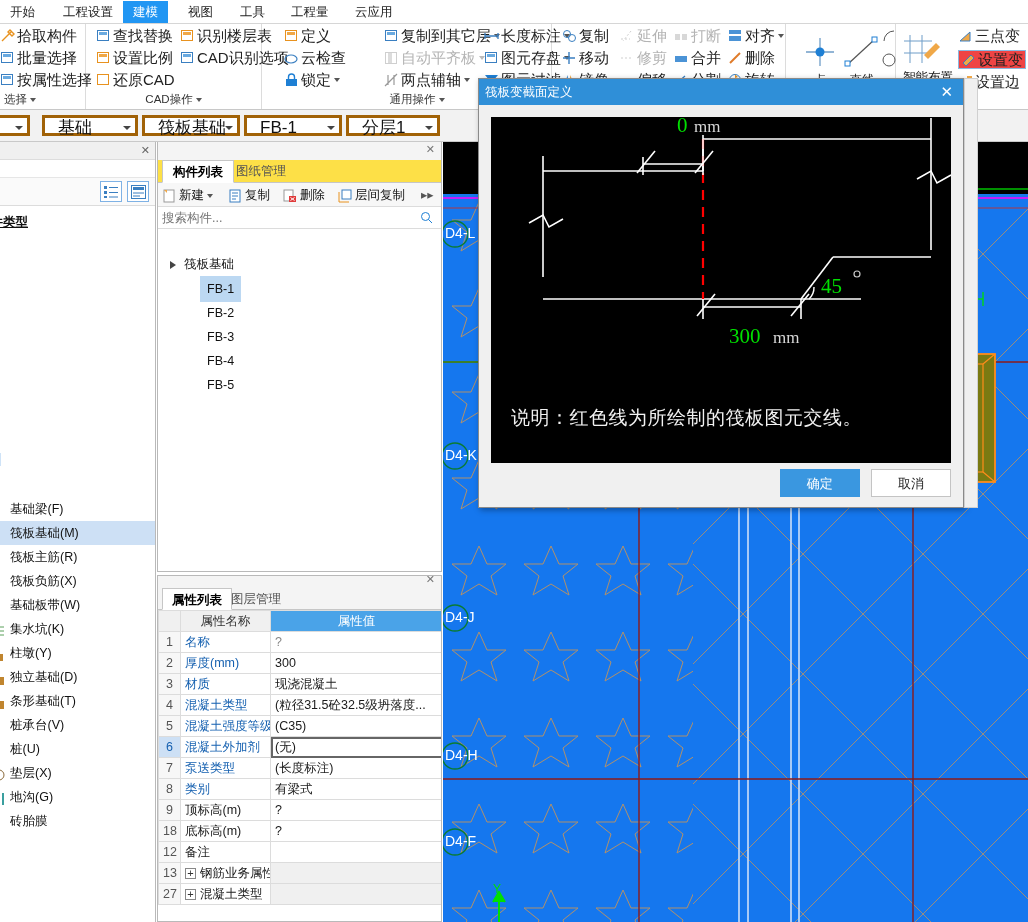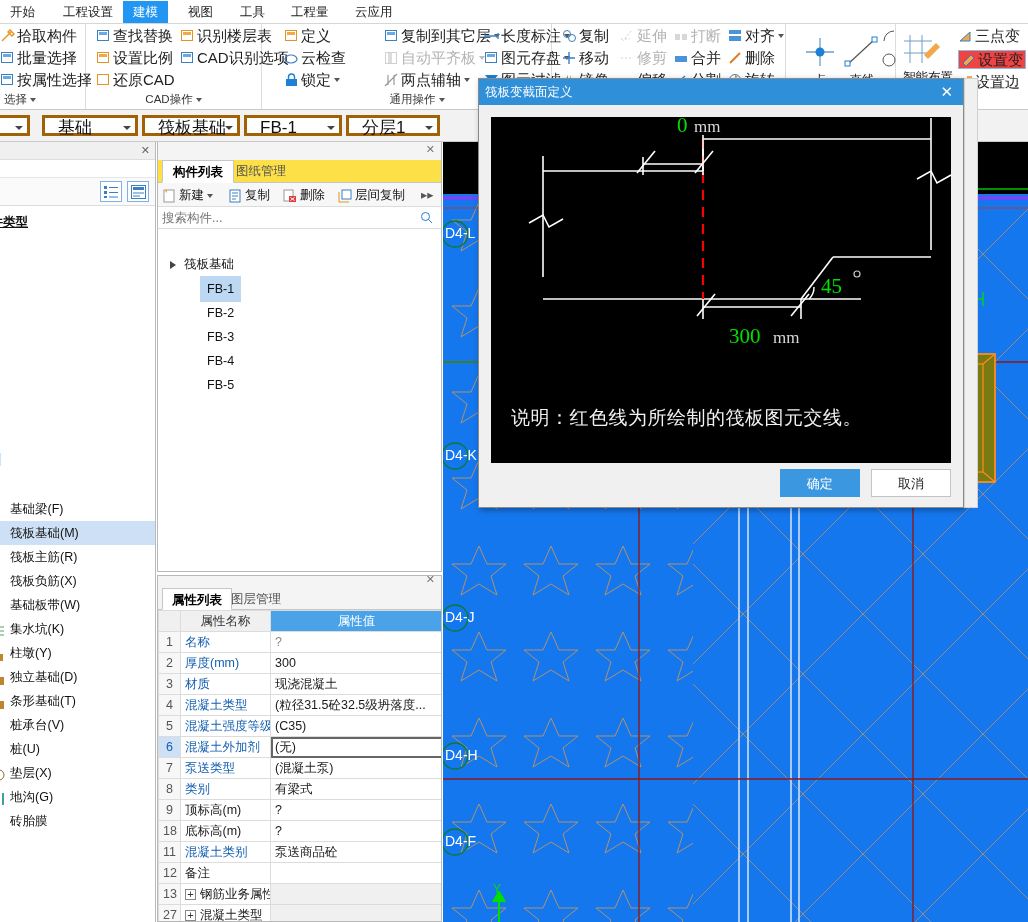--- a/index.html
+++ b/index.html
@@ -542,41 +542,36 @@
             <td class="val">(C35)</td>
           </tr>
       <tr class="sel">
             <td class="idx">6</td>
             <td class="nm blue">混凝土外加剂</td>
             <td class="val">(无)</td>
           </tr>
       <tr>
             <td class="idx">7</td>
             <td class="nm blue">泵送类型</td>
-            <td class="val">(混凝土泵)</td>
+            <td class="val">(长度标注)</td>
           </tr>
       <tr>
             <td class="idx">8</td>
             <td class="nm blue">类别</td>
             <td class="val">有梁式</td>
           </tr>
       <tr>
             <td class="idx">9</td>
             <td class="nm">顶标高(m)</td>
             <td class="val">?</td>
           </tr>
       <tr>
             <td class="idx">18</td>
             <td class="nm">底标高(m)</td>
             <td class="val">?</td>
-          </tr>
-      <tr>
-            <td class="idx">11</td>
-            <td class="nm blue">混凝土类别</td>
-            <td class="val">泵送商品砼</td>
           </tr>
       <tr>
             <td class="idx">12</td>
             <td class="nm">备注</td>
             <td class="val"></td>
           </tr>
       <tr>
             <td class="idx">13</td>
             <td class="nm"><span class="plus">+</span><span>钢筋业务属性</span></td>
             <td class="val grp"></td>

